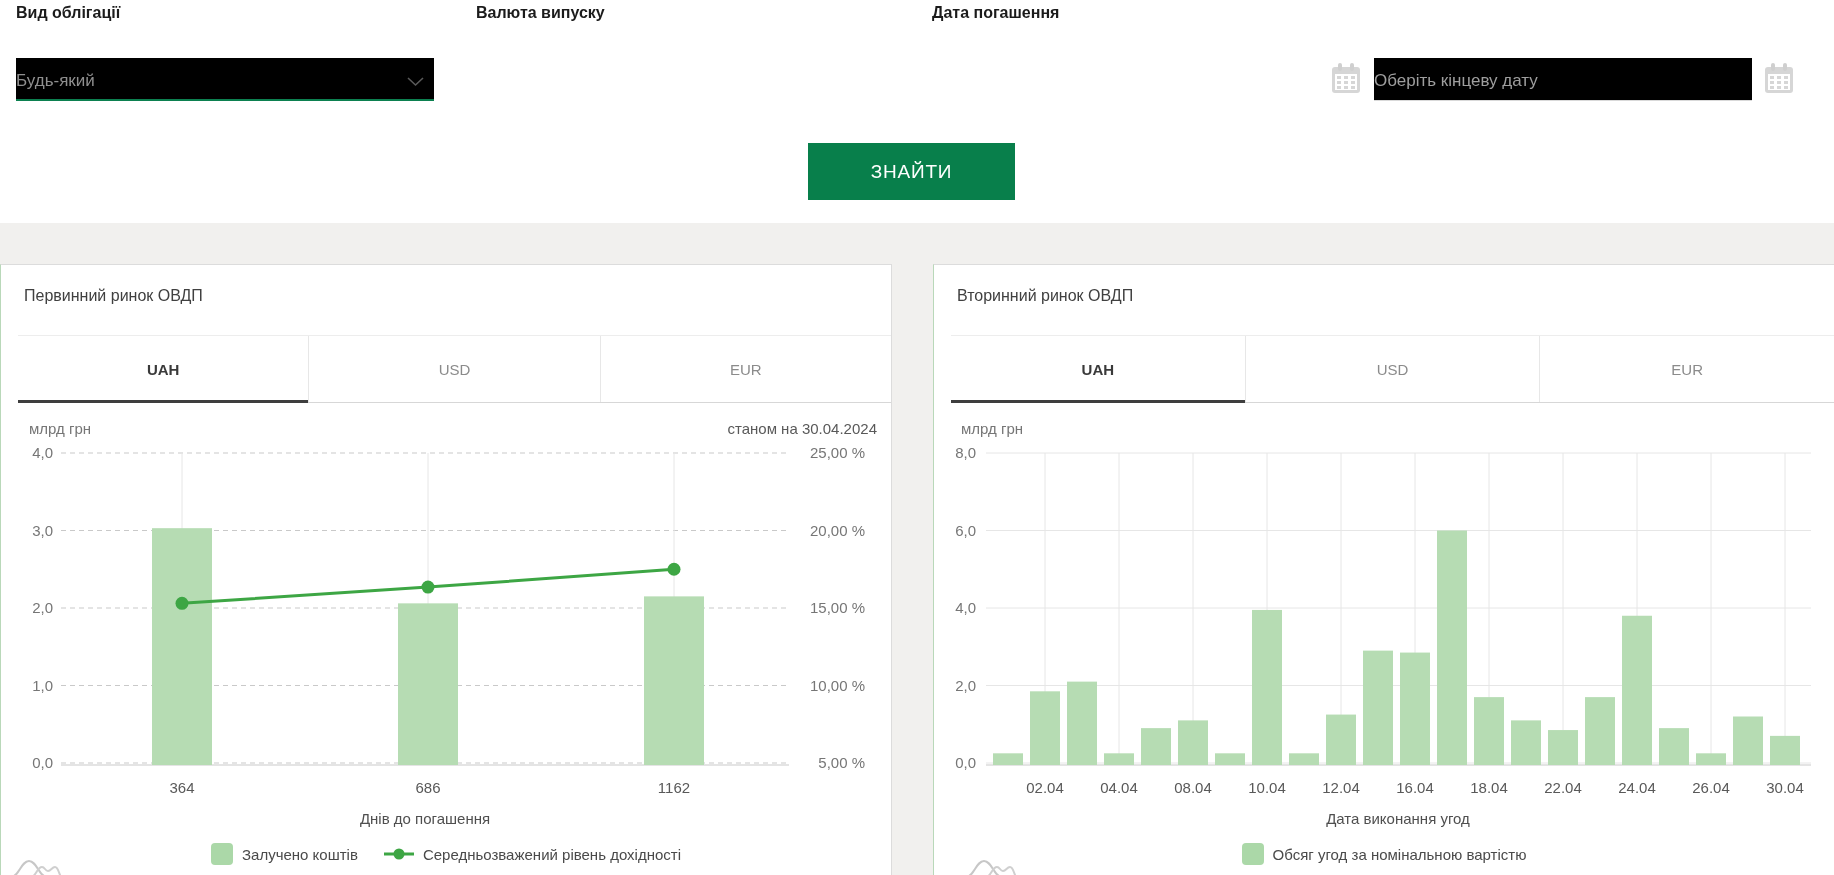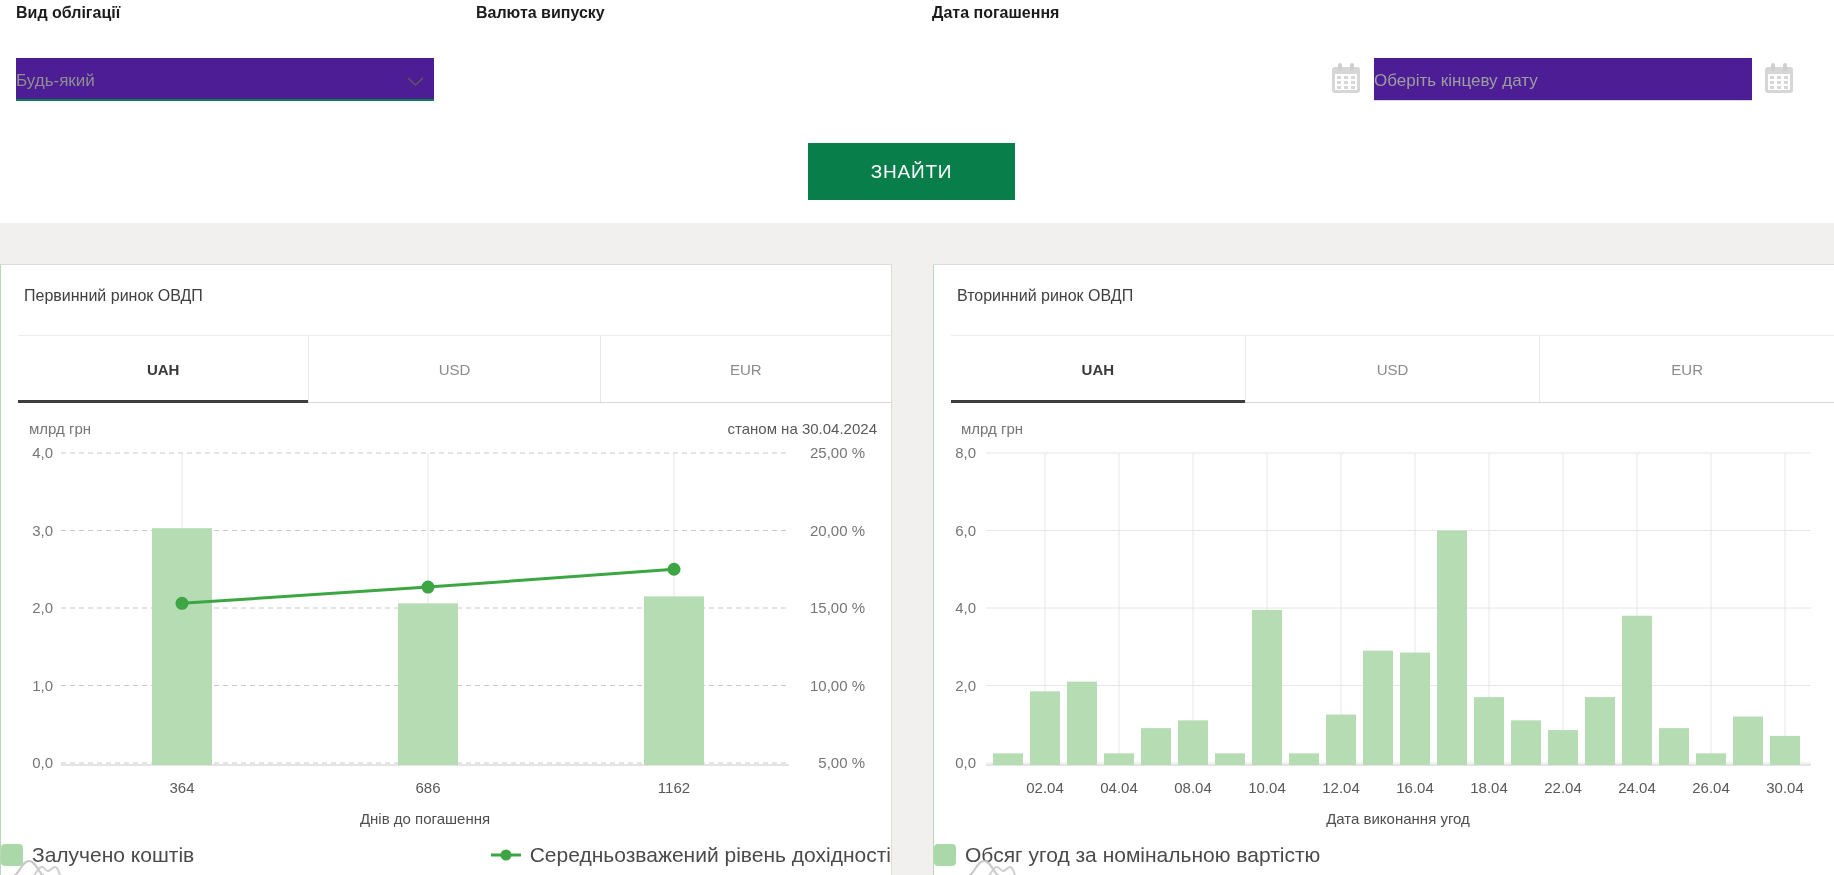--- a/index.html
+++ b/index.html
@@ -3,21 +3,21 @@
 <meta charset="utf-8">
 <style>
   html,body{margin:0;padding:0;background:#f1f0ee;font-family:"Liberation Sans",sans-serif;}
   .page{position:relative;width:1834px;height:875px;overflow:hidden;background:#f1f0ee;}
   svg text{font-family:"Liberation Sans",sans-serif;}
 
   
   .filter-section{position:absolute;left:0;top:0;width:1834px;height:223px;background:#ffffff;}
   .flabel{position:absolute;top:4px;font-size:16px;font-weight:bold;color:#1b1b1b;}
   #lbl-bond{left:16px}#lbl-cur{left:476px}#lbl-date{left:932px}
-  .select,.dateinput{position:absolute;top:58px;height:43px;box-sizing:border-box;background:#4c1d95;}
+  .select,.dateinput{position:absolute;top:58px;height:43px;box-sizing:border-box;background:#000000;}
   .select{cursor:pointer;}
   #sel-bond{left:16px;width:418px;border-bottom:2px solid #0c8050;}
   #sel-cur{left:476px;width:417px;border-bottom:1px solid #c9c9c9;}
   .sel-value{position:absolute;left:0;top:13px;font-size:17px;color:#8f8f8f;white-space:nowrap;}
   .chev{position:absolute;right:10px;top:19px;}
   #date-start{left:932px;width:386px;border-bottom:1px solid #d9d9d9;}
   #date-end{left:1374px;width:378px;border-bottom:1px solid #d9d9d9;}
   .ph{position:absolute;left:0;top:13px;font-size:17px;color:#9e9e9e;white-space:nowrap;}
   .calicon{position:absolute;top:62px;cursor:pointer;}
   #cal1{left:1331px}#cal2{left:1764px}
@@ -32,22 +32,22 @@
   .panel-title{position:absolute;top:22px;left:23px;font-size:16px;color:#404040;}
   .tabs{position:absolute;top:70px;left:0;right:0;height:68px;display:flex;
     border-top:1px solid #ededed;border-bottom:1px solid #d7d7d7;box-sizing:border-box;margin-left:17px;}
   .tab{flex:1;display:flex;align-items:center;justify-content:center;font-size:15px;color:#8b8b8b;
     border-left:1px solid #e7e7e7;position:relative;cursor:pointer;}
   .tab:first-child{border-left:none;}
   .tab.active{color:#3a3a3a;font-weight:bold;}
   .tab.active::after{content:'';position:absolute;left:0;right:0;bottom:-1px;height:3px;background:#3e3e3e;}
   .chart-svg{position:absolute;left:0;top:138px;}
 
-  .legend{position:absolute;top:578px;left:0;right:0;display:flex;justify-content:space-between;
-    align-items:center;gap:26px;font-size:21px;color:#4a4a4a;}
+  .legend{position:absolute;top:578px;left:0;right:0;display:flex;justify-content:center;
+    align-items:center;gap:26px;font-size:15px;color:#4a4a4a;}
   .lg-item{display:flex;align-items:center;gap:9px;white-space:nowrap;}
   .lg-square{width:22px;height:22px;background:#abd8a8;border-radius:4px;display:inline-block;}
   .corner-icon{position:absolute;top:592px;}
 </style>
 </head>
 <body>
 
 <div class="page">
 
   <div class="filter-section">

